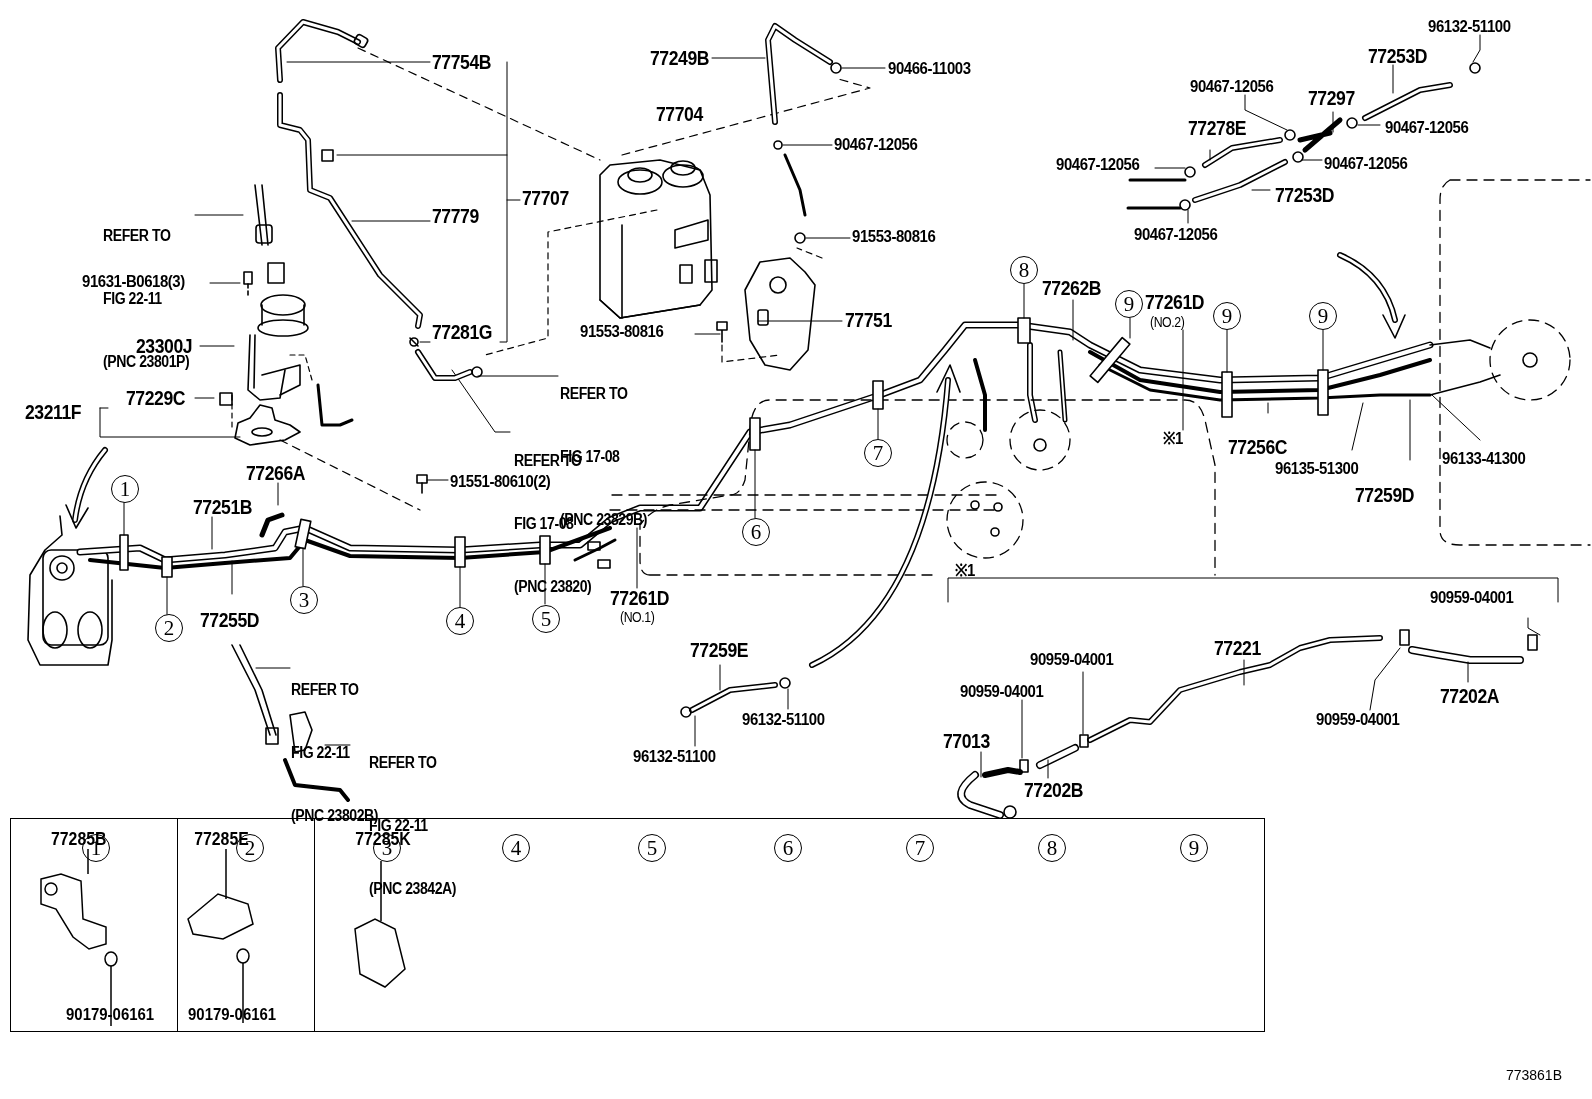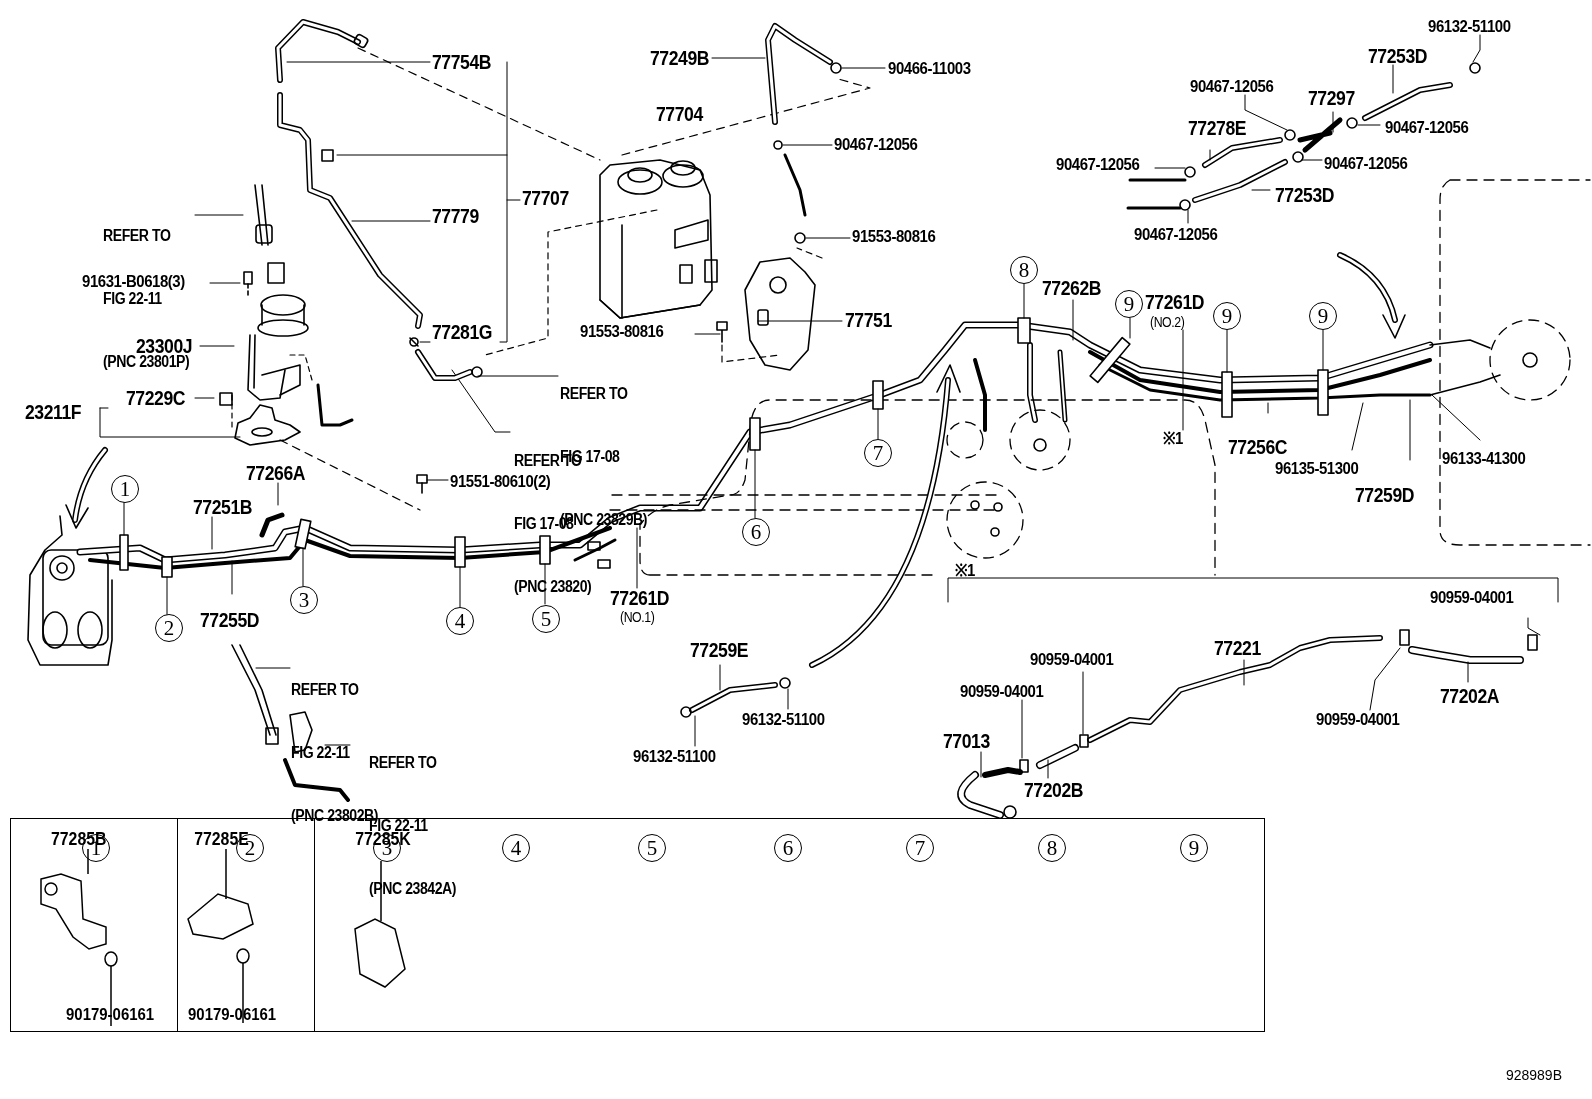--- a/index.html
+++ b/index.html
@@ -445,13 +445,13 @@
   </div>
   <div class="cell" style="width:136px">
     <span class="plbl">77285K</span>
     <svg viewBox="0 0 136 212" fill="none" stroke="#000" stroke-width="1.5">
         <path d="M66 42 v60"></path>
         <path d="M40 110 L60 100 L80 110 L90 150 L70 168 L45 155 Z"></path>
       </svg>
   </div>
 </div>
 
-<span class="fig-id">928989B</span>
+<span class="fig-id">773861B</span>
 
 </body></html>

